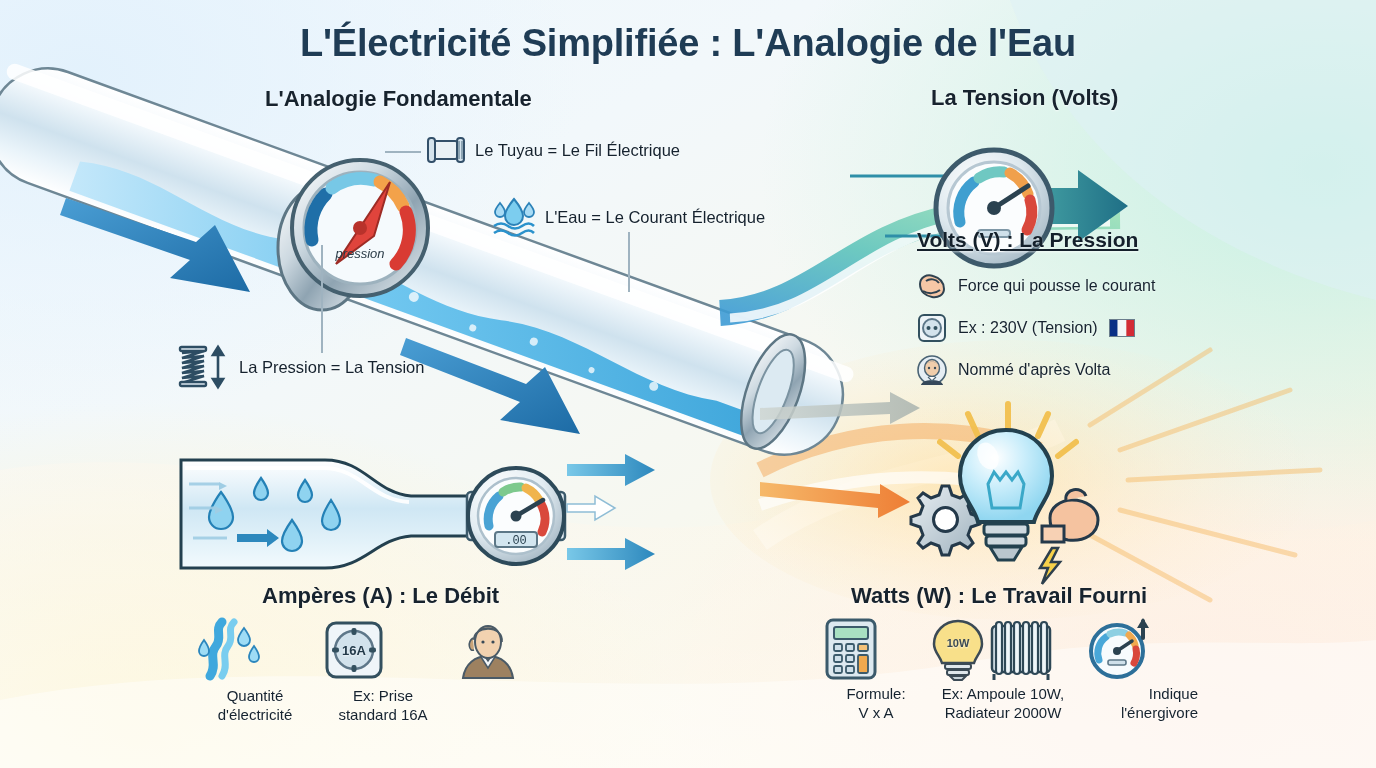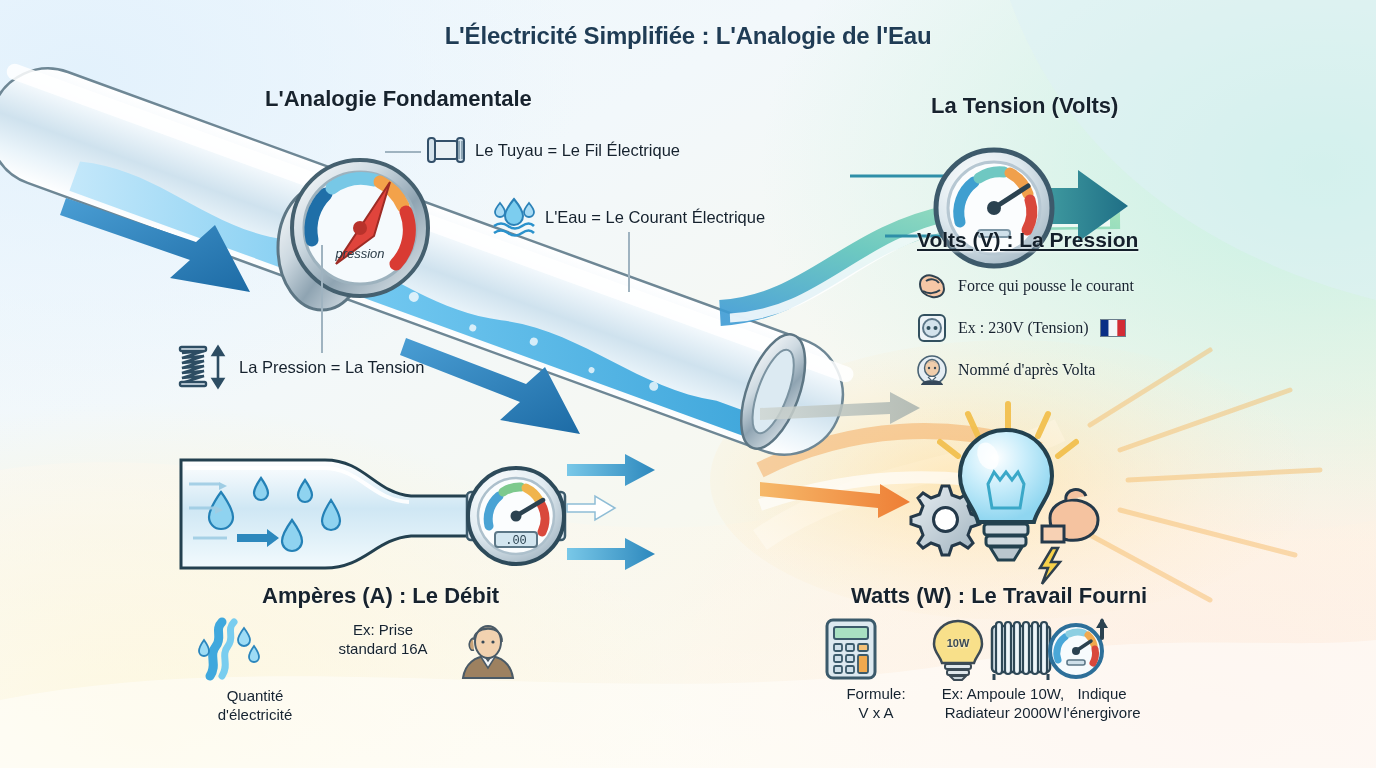--- a/index.html
+++ b/index.html
@@ -25,21 +25,21 @@
   .bg-swoosh {
     position: absolute;
     pointer-events: none;
   }
 
   
   .title {
     position: absolute;
     top: 22px; left: 0; width: 1376px;
     text-align: center;
-    font-size: 24px;
+    font-size: 38px;
     font-weight: bold;
     color: #1f3c55;
     letter-spacing: -0.2px;
     text-shadow: 0 1px 2px rgba(255,255,255,0.6);
   }
   .sect-head {
     position: absolute;
     font-size: 22px;
     font-weight: bold;
     color: #17232e;
@@ -68,21 +68,20 @@
   }
   .bullet {
     position: absolute;
     display: flex;
     align-items: center;
     gap: 11px;
     font-size: 16px;
     color: #16232f;
     white-space: nowrap;
     text-shadow: 0 1px 2px rgba(255,255,255,0.7);
-    font-family: Liberation Serif, serif;
   }
   .feat {
     position: absolute;
     width: 118px;
     text-align: center;
     font-size: 15px;
     line-height: 1.28;
     color: #16232f;
     text-shadow: 0 1px 2px rgba(255,255,255,0.7);
   }
@@ -242,21 +241,21 @@
       </g>
       <g stroke="#2d4d63" stroke-width="2.6" fill="#2d4d63">
         <line x1="40" y1="7" x2="40" y2="37"></line>
         <path d="M40,2 L45,10 L35,10 Z"></path>
         <path d="M40,42 L45,34 L35,34 Z"></path>
       </g>
     </svg>
     <span>La Pression = La Tension</span>
   </div>
 
-  <div class="sect-head" style="left:931px; top:85px;margin-top:8px;">La Tension (Volts)</div>
+  <div class="sect-head" style="left:931px; top:85px;">La Tension (Volts)</div>
 
   <svg style="position:absolute; left:700px; top:118px;" width="460" height="200" viewBox="0 0 460 200">
     <defs>
       <linearGradient id="mintFlow" x1="0" y1="1" x2="1" y2="0">
         <stop offset="0%" stop-color="#3d9bd4"></stop>
         <stop offset="50%" stop-color="#5fc4bb"></stop>
         <stop offset="100%" stop-color="#9be0b8"></stop>
       </linearGradient>
       <linearGradient id="tealArrow" x1="0" y1="0" x2="1" y2="0">
         <stop offset="0%" stop-color="#4aa8a8"></stop>
@@ -407,20 +406,31 @@
           <path d="M48,8 C48,8 54,16 54,20 a6,6 0 0,1 -12,0 C42,16 48,8 48,8 Z"></path>
           <path d="M58,26 C58,26 63,33 63,37 a5,5 0 0,1 -10,0 C53,33 58,26 58,26 Z"></path>
         </g>
       </svg>
     </span>
     <span class="flabel">Quantité
 d'électricité</span>
   </div>
 
   <div class="feat" style="left:324px; top:620px;">
+    <span class="ficon">
+      <svg width="60" height="60" viewBox="0 0 60 60">
+        <rect x="3" y="3" width="54" height="54" rx="9" fill="#eff5f9" stroke="#33505f" stroke-width="3"></rect>
+        <circle cx="30" cy="30" r="19" fill="#d2e2ec" stroke="#5e7789" stroke-width="2.5"></circle>
+        <rect x="27.5" y="8" width="5" height="7" rx="2" fill="#33505f"></rect>
+        <rect x="27.5" y="45" width="5" height="7" rx="2" fill="#33505f"></rect>
+        <rect x="8" y="27.5" width="7" height="5" rx="2" fill="#33505f"></rect>
+        <rect x="45" y="27.5" width="7" height="5" rx="2" fill="#33505f"></rect>
+        <text x="30" y="35" text-anchor="middle" font-family="Liberation Sans, sans-serif" font-size="13" font-weight="bold" fill="#22394a">16A</text>
+      </svg>
+    </span>
     <span class="flabel">Ex: Prise
 standard 16A</span>
   </div>
 
   <div class="feat" style="left:459px; top:620px;">
     <span class="ficon">
       <svg width="58" height="60" viewBox="0 0 58 60">
         <path d="M29,36 C16,36 6,44 4,58 L54,58 C52,44 42,36 29,36 Z" fill="#9d8160" stroke="#4a5a66" stroke-width="2"></path>
         <path d="M22,37 L29,48 L36,37 L33,35 L29,41 L25,35 Z" fill="#f4f7f9" stroke="#4a5a66" stroke-width="1.5"></path>
         <ellipse cx="29" cy="22" rx="13" ry="16" fill="#f2d2b0" stroke="#4a5a66" stroke-width="2"></ellipse>
@@ -540,21 +550,21 @@
           </g>
           <line x1="2" y1="52" x2="2" y2="58" stroke="#2e4756" stroke-width="3"></line>
           <line x1="56" y1="52" x2="56" y2="58" stroke="#2e4756" stroke-width="3"></line>
         </g>
       </svg>
     </span>
     <span class="flabel">Ex: Ampoule 10W,
 Radiateur 2000W</span>
   </div>
 
-  <div class="feat" style="left:1047px; top:618px; width:110px;">
+  <div class="feat" style="left:1088px; top:618px; width:110px;text-align:right;">
     <span class="ficon">
       <svg width="62" height="62" viewBox="0 0 62 62">
         <circle cx="29" cy="33" r="26" fill="#f7fbfd" stroke="#2d6f99" stroke-width="4"></circle>
         <path d="M11,42 A20,20 0 0,1 18,19" stroke="#49a7d8" stroke-width="7" fill="none" stroke-linecap="round"></path>
         <path d="M22,16 A20,20 0 0,1 37,15" stroke="#8ccfe2" stroke-width="7" fill="none" stroke-linecap="round"></path>
         <path d="M41,17 A20,20 0 0,1 47,27" stroke="#f0a94e" stroke-width="7" fill="none" stroke-linecap="round"></path>
         <path d="M48,31 A20,20 0 0,1 46,45" stroke="#d9483c" stroke-width="7" fill="none" stroke-linecap="round"></path>
         <line x1="29" y1="33" x2="44" y2="23" stroke="#2b4250" stroke-width="3.5" stroke-linecap="round"></line>
         <circle cx="29" cy="33" r="4" fill="#2b4250"></circle>
         <rect x="20" y="42" width="18" height="5" rx="2" fill="#cfe0ea" stroke="#5c7787" stroke-width="1.6"></rect>

